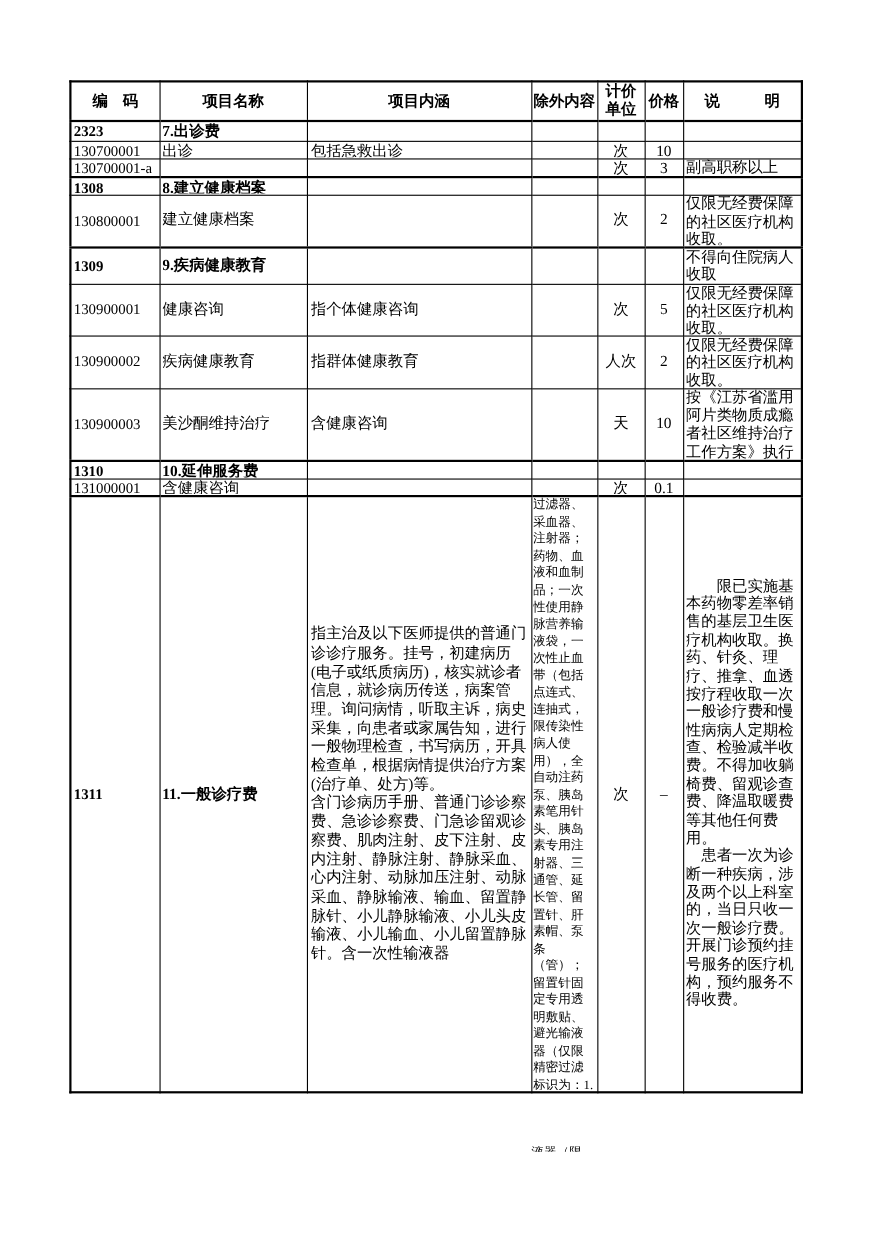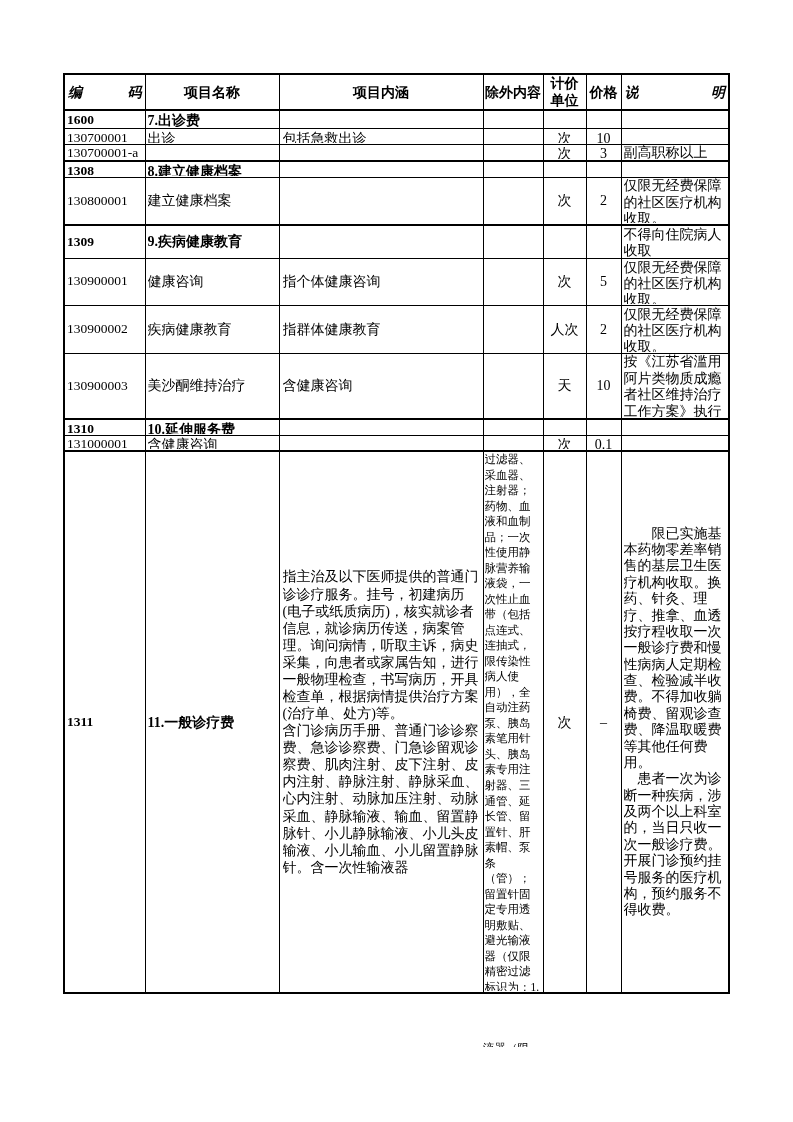--- a/index.html
+++ b/index.html
@@ -15,21 +15,21 @@
     font-size:14px;line-height:1.22;
   }
   .fee th,.fee td{
     border:1px solid #000;
     padding:0 2px;
     vertical-align:middle;
     overflow:hidden;
     word-break:break-all;
   }
   .fee th{font-weight:bold;text-align:center;padding:0 1px;}
-  th.jst{text-align:justify;text-align-last:justify;padding:0 3px;font-style:italic;}
+  th.jst{text-align:justify;text-align-last:justify;padding:0 19px;}
   td.c-code{text-align:left;padding-left:2px;font-size:13.5px;}
   td.c-name{text-align:left;}
   td.c-content{text-align:left;padding:0 3px;}
   td.c-excluded{text-align:left;font-size:11.5px;padding:0 1px;line-height:1.35;vertical-align:top;}
   td.c-unit,td.c-price{text-align:center;}
   td.c-note{text-align:left;padding:0 2px;line-height:1.17;}
   tr.section td{border-top-width:2px;}
   tr.section td.c-code,tr.section td.c-name{font-weight:bold;}
   .pw{white-space:pre-wrap;}
   .cb{overflow:hidden;}
@@ -59,21 +59,21 @@
           <th>项目内涵</th>
           <th>除外内容</th>
           <th>计价单位</th>
           <th>价格</th>
           <th class="jst">说 明</th>
         </tr>
     </thead>
     <tbody>
         <tr class="section" style="height: 18px;">
           <td class="c-code">
-            <div class="cb pw" style="max-height: 15px;">1600</div>
+            <div class="cb pw" style="max-height: 15px;">2323</div>
           </td>
           <td class="c-name">
             <div class="cb pw" style="max-height: 15px;">7.出诊费</div>
           </td>
           <td class="c-content">
             <div class="cb pw" style="max-height: 15px;"></div>
           </td>
           <td class="c-excluded">
             <div class="cb pw" style="max-height: 15px;"></div>
           </td>

